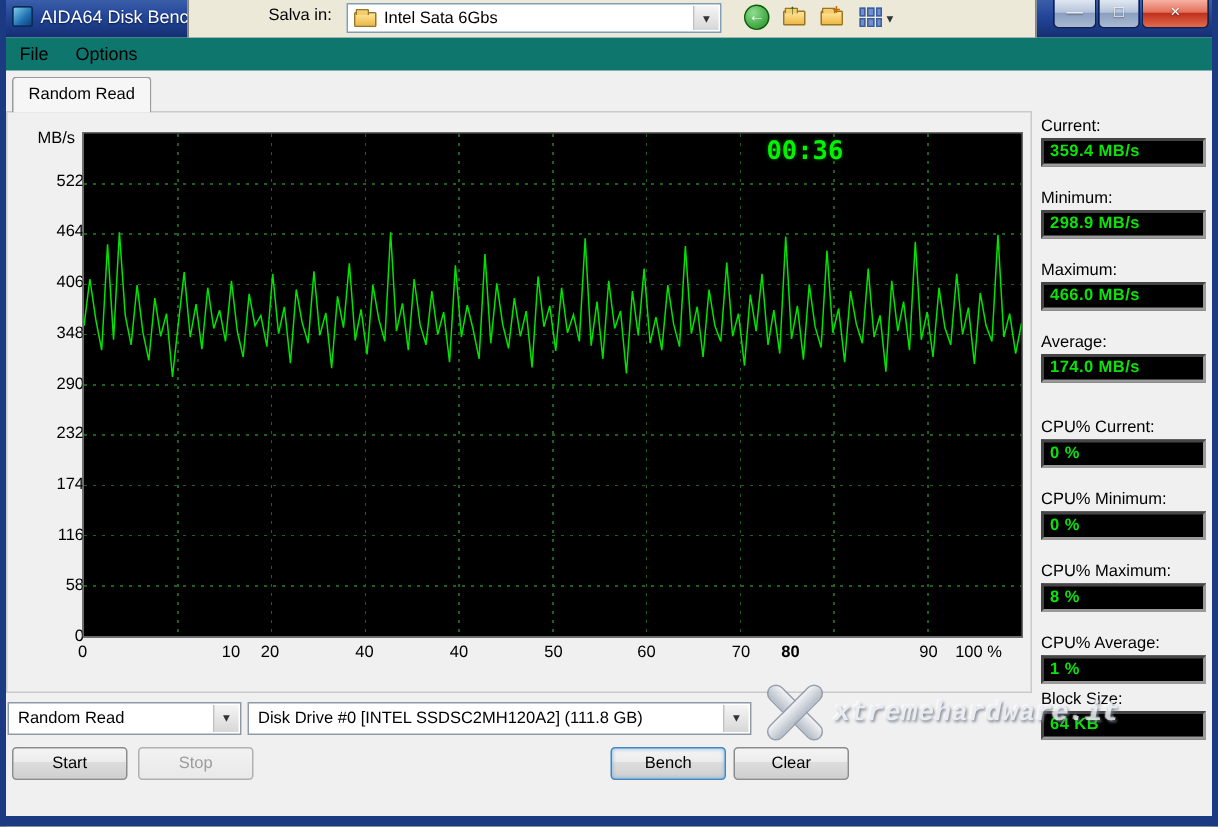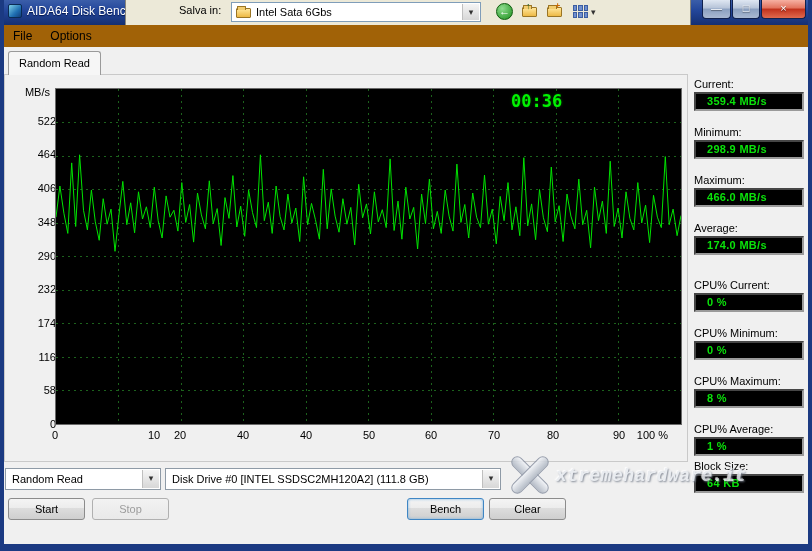--- a/index.html
+++ b/index.html
@@ -60,21 +60,21 @@
   }
   .icon-up-folder { position:absolute; left:396px; top:7px; }
   .icon-up-folder .glyph { position:absolute; left:4px; top:-6px; font-size:9px; font-weight:bold; color:#1d5c1d; }
   .icon-new-folder { position:absolute; left:421px; top:7px; }
   .icon-new-folder .glyph { position:absolute; left:8px; top:-6px; font-size:9px; font-weight:bold; color:#c86a00; }
   .icon-views { position:absolute; left:447px; top:5px; width:15px; height:13px;
     display:grid; grid-template-columns:1fr 1fr 1fr; gap:1px; }
   .icon-views i { background:#6f8fd0; border:1px solid #3c5ea0; }
   .icon-views-arrow { position:absolute; left:465px; top:7px; font-size:9px; color:#333; }
   
-  .menubar { position:absolute; left:4px; top:25px; width:804px; height:22px; background:#a16207; }
+  .menubar { position:absolute; left:4px; top:25px; width:804px; height:22px; background:#0f766e; }
   .menu-item { float:left; padding:4px 9px 0 9px; font-size:12px; cursor:default; }
   .tab {
     position:absolute; left:8px; top:51px; width:93px; height:24px; z-index:2;
     background:#f6f6f6; border:1px solid #9a9a9a; border-bottom:none; border-radius:3px 3px 0 0;
     font-size:11px; text-align:center; line-height:22px;
   }
   .tabpage { position:absolute; left:4px; top:74px; width:684px; height:388px;
     background:#f0f0f0; border:1px solid #c9c9c9; }
   
   .plot { position:absolute; left:55px; top:88px; width:627px; height:337px;
@@ -85,21 +85,21 @@
   #y-axis-labels { position:absolute; left:12px; top:88px; width:44px; height:337px; z-index:3;}
   #y-axis-labels div { position:absolute; right:0; width:44px; text-align:right; font-size:11px; }
   #x-axis-labels { position:absolute; left:55px; top:429px; width:627px; height:14px; z-index:3;}
   #x-axis-labels div { position:absolute; top:0; font-size:11px; transform:translateX(-50%); white-space:nowrap;}
   #x-axis-labels div.last { transform:translateX(-100%); }
   
   .stat-label { position:absolute; left:694px; font-size:11px; z-index:3; }
   .stat-box {
     position:absolute; left:694px; width:110px; height:19px; background:#000;
     border:2px inset #9a9a9a; color:#0ae20a; font-size:11px; font-weight:bold;
-    line-height:15px; padding-left:11px; letter-spacing:.3px; z-index:3;
+    line-height:15px; padding-left:4px; letter-spacing:.3px; z-index:3;
   }
   
   .combo {
     position:absolute; height:22px; background:#fff; border:1px solid #8e9aa6; z-index:3;
   }
   .combo .val { position:absolute; left:6px; top:4px; right:20px; font-size:11px; white-space:nowrap; overflow:hidden;}
   .btn {
     position:absolute; top:498px; width:77px; height:22px; border:1px solid #8c8c8c; border-radius:3px;
     background:linear-gradient(180deg,#f4f4f4,#ececec 45%,#dddddd 46%,#cfcfcf);
     font-size:11px; text-align:center; line-height:20px; cursor:default; z-index:3;
@@ -213,21 +213,21 @@
   </div>
   <div id="x-axis-labels">
       <div style="left: 0px;">0</div>
       <div style="left: 63px; margin-left: 36px;">10</div>
       <div style="left: 125px;">20</div>
       <div style="left: 188px;">40</div>
       <div style="left: 251px;">40</div>
       <div style="left: 314px;">50</div>
       <div style="left: 376px;">60</div>
       <div style="left: 439px;">70</div>
-      <div style="left: 498px;">80</div>
+      <div style="left: 472px; font-weight: bold;">80</div>
       <div style="left: 564px;">90</div>
       <div class="last" style="left: 613px;">100 %</div>
     </div>
 
   <div class="stat-label" style="top:78px">Current:</div>
   <div class="stat-box" style="top:92px">359.4 MB/s</div>
   <div class="stat-label" style="top:126px">Minimum:</div>
   <div class="stat-box" style="top:140px">298.9 MB/s</div>
   <div class="stat-label" style="top:174px">Maximum:</div>
   <div class="stat-box" style="top:188px">466.0 MB/s</div>

